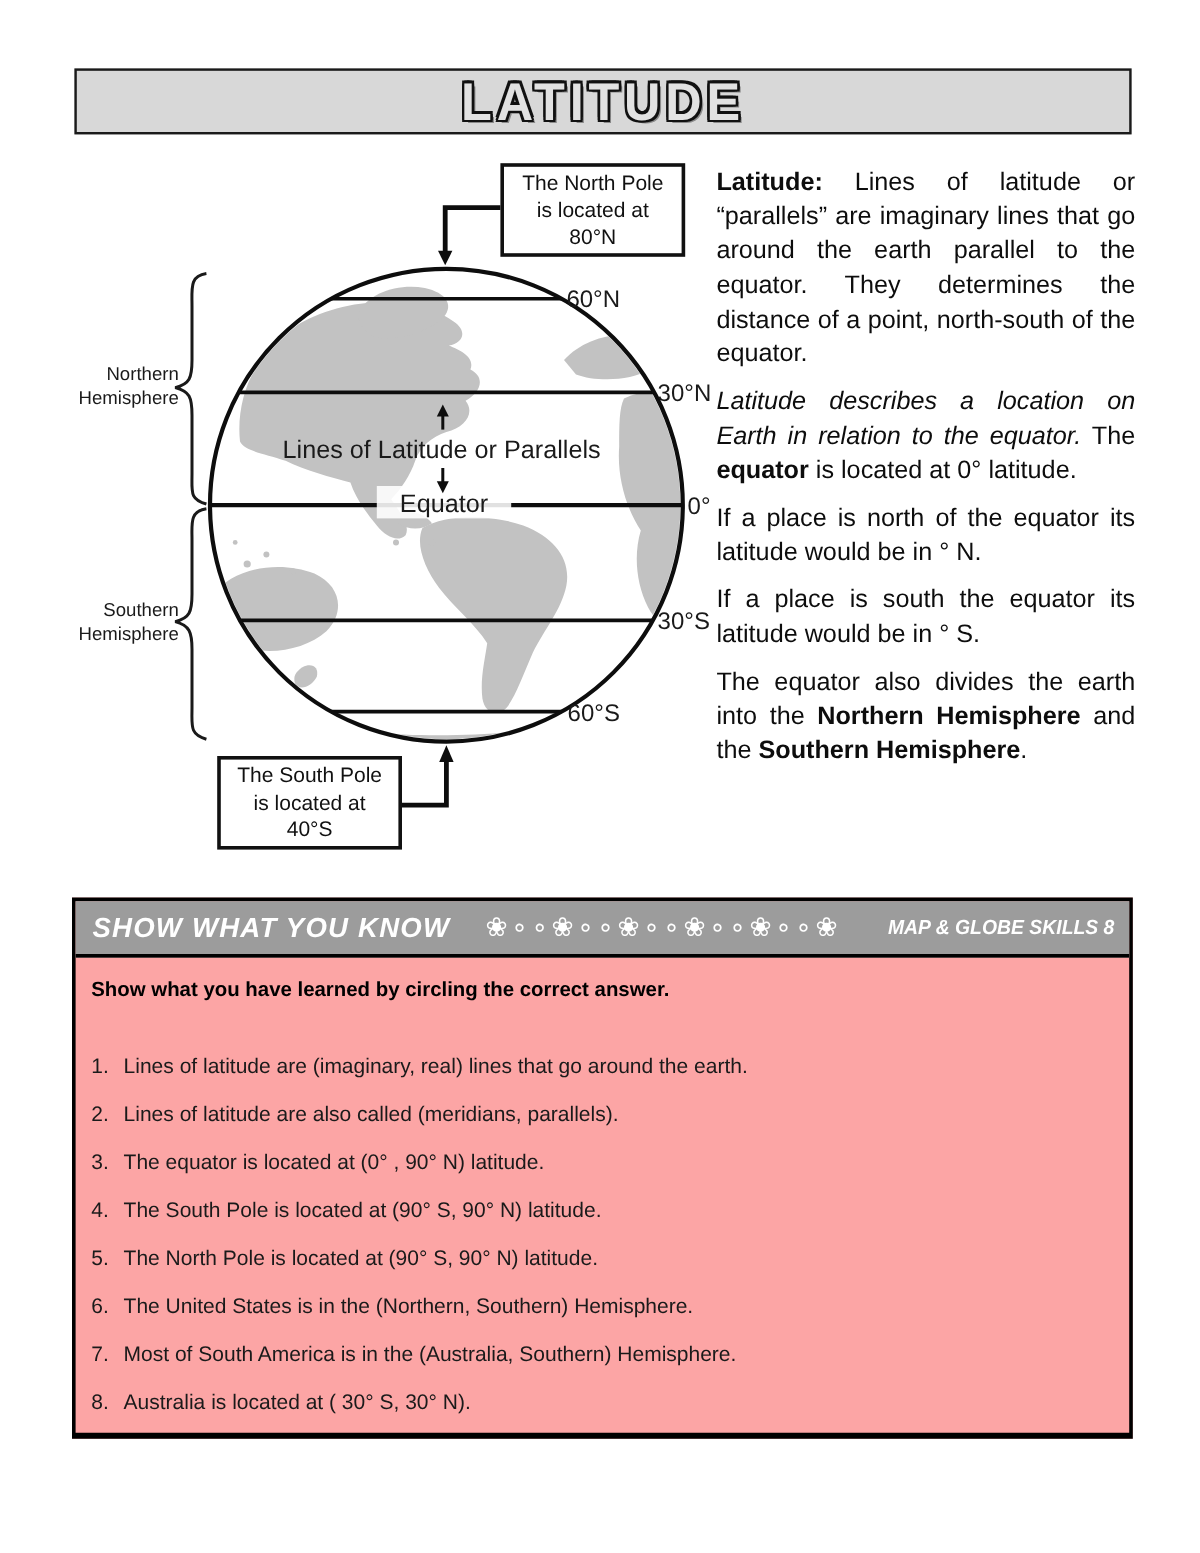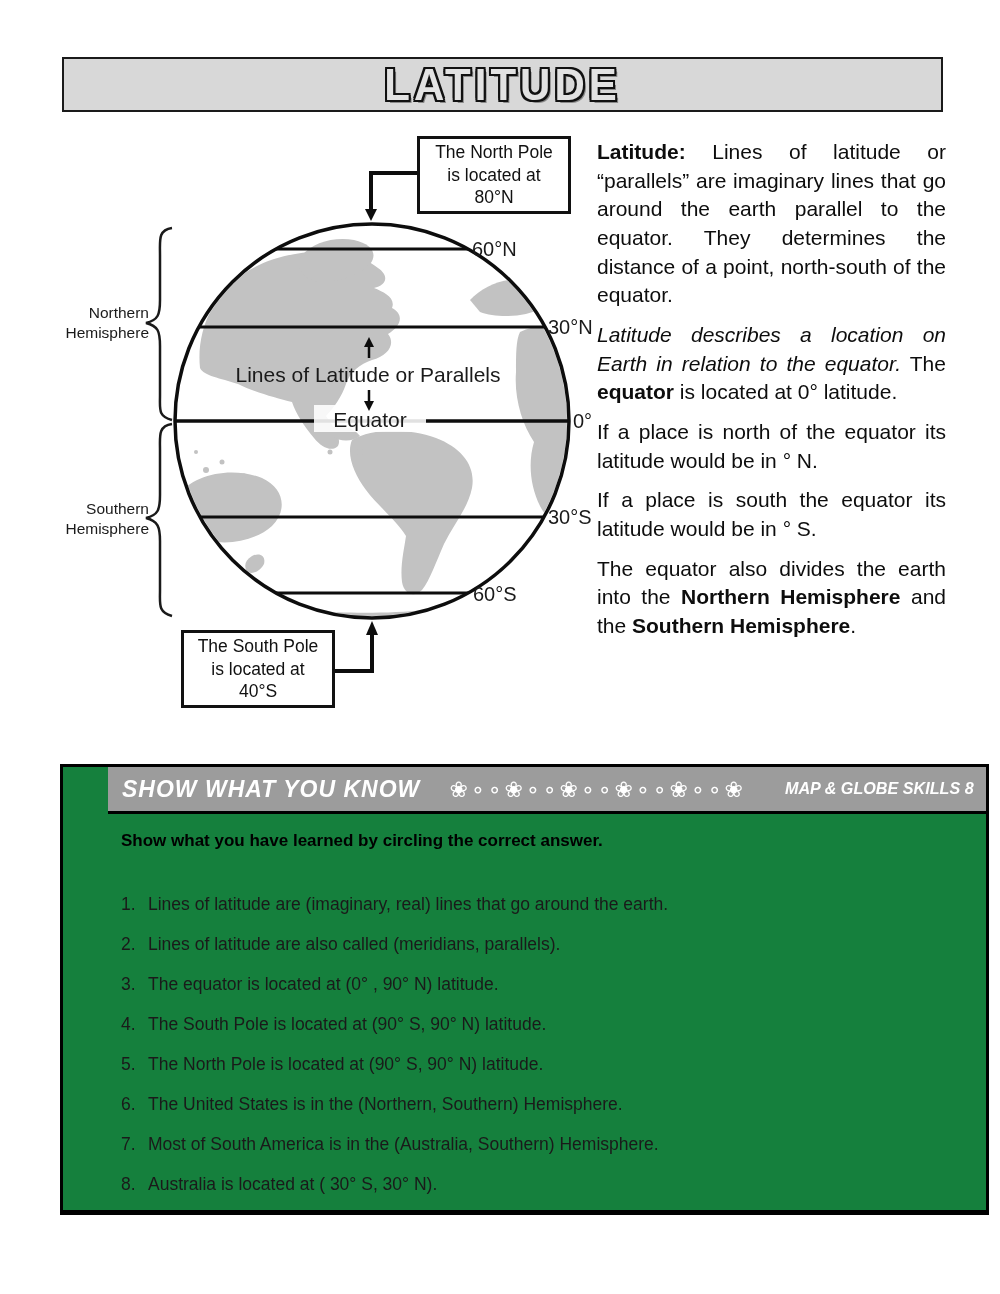--- a/index.html
+++ b/index.html
@@ -29,22 +29,22 @@
   .nh-label{top:303px;}
   .sh-label{top:499px;}
 
   
   .intro-col{position:absolute;left:597px;top:138px;width:349px;}
   .intro-col p{margin:0 0 11px 0;font-size:21px;line-height:1.365;text-align:justify;color:#0d0d0d;}
   .intro-col .bold{font-weight:bold;}
   .intro-col .italic{font-style:italic;}
 
   
-  .quiz-box{position:absolute;left:60px;top:764px;width:878px;height:443px;
-            border:3px solid #000;border-bottom-width:5px;background:#15803d;padding-left:45px;}
+  .quiz-box{position:absolute;left:60px;top:748px;width:878px;height:443px;
+            border:3px solid #000;border-bottom-width:5px;background:#fca5a5;}
   .quiz-header{height:44px;background:#9c9c9c;border-bottom:3px solid #000;
                display:flex;align-items:center;}
   .quiz-header-title{color:#fff;font-style:italic;font-weight:bold;font-size:23px;
                      letter-spacing:1px;margin-left:14px;white-space:nowrap;}
   .quiz-ornament{flex:1;text-align:center;color:#fff;font-size:22px;letter-spacing:3px;
                  font-family:"DejaVu Sans",sans-serif;white-space:nowrap;overflow:hidden;}
   .quiz-header-right{color:#fff;font-style:italic;font-size:17px;font-weight:600;
                      margin-right:12px;white-space:nowrap;transform:scaleX(.95);transform-origin:right;}
   .quiz-instruction{margin:17px 0 0 13px;font-size:17px;font-weight:bold;color:#000;}
   .quiz-list{margin-top:43px;margin-left:13px;display:flex;flex-direction:column;gap:19px;}

